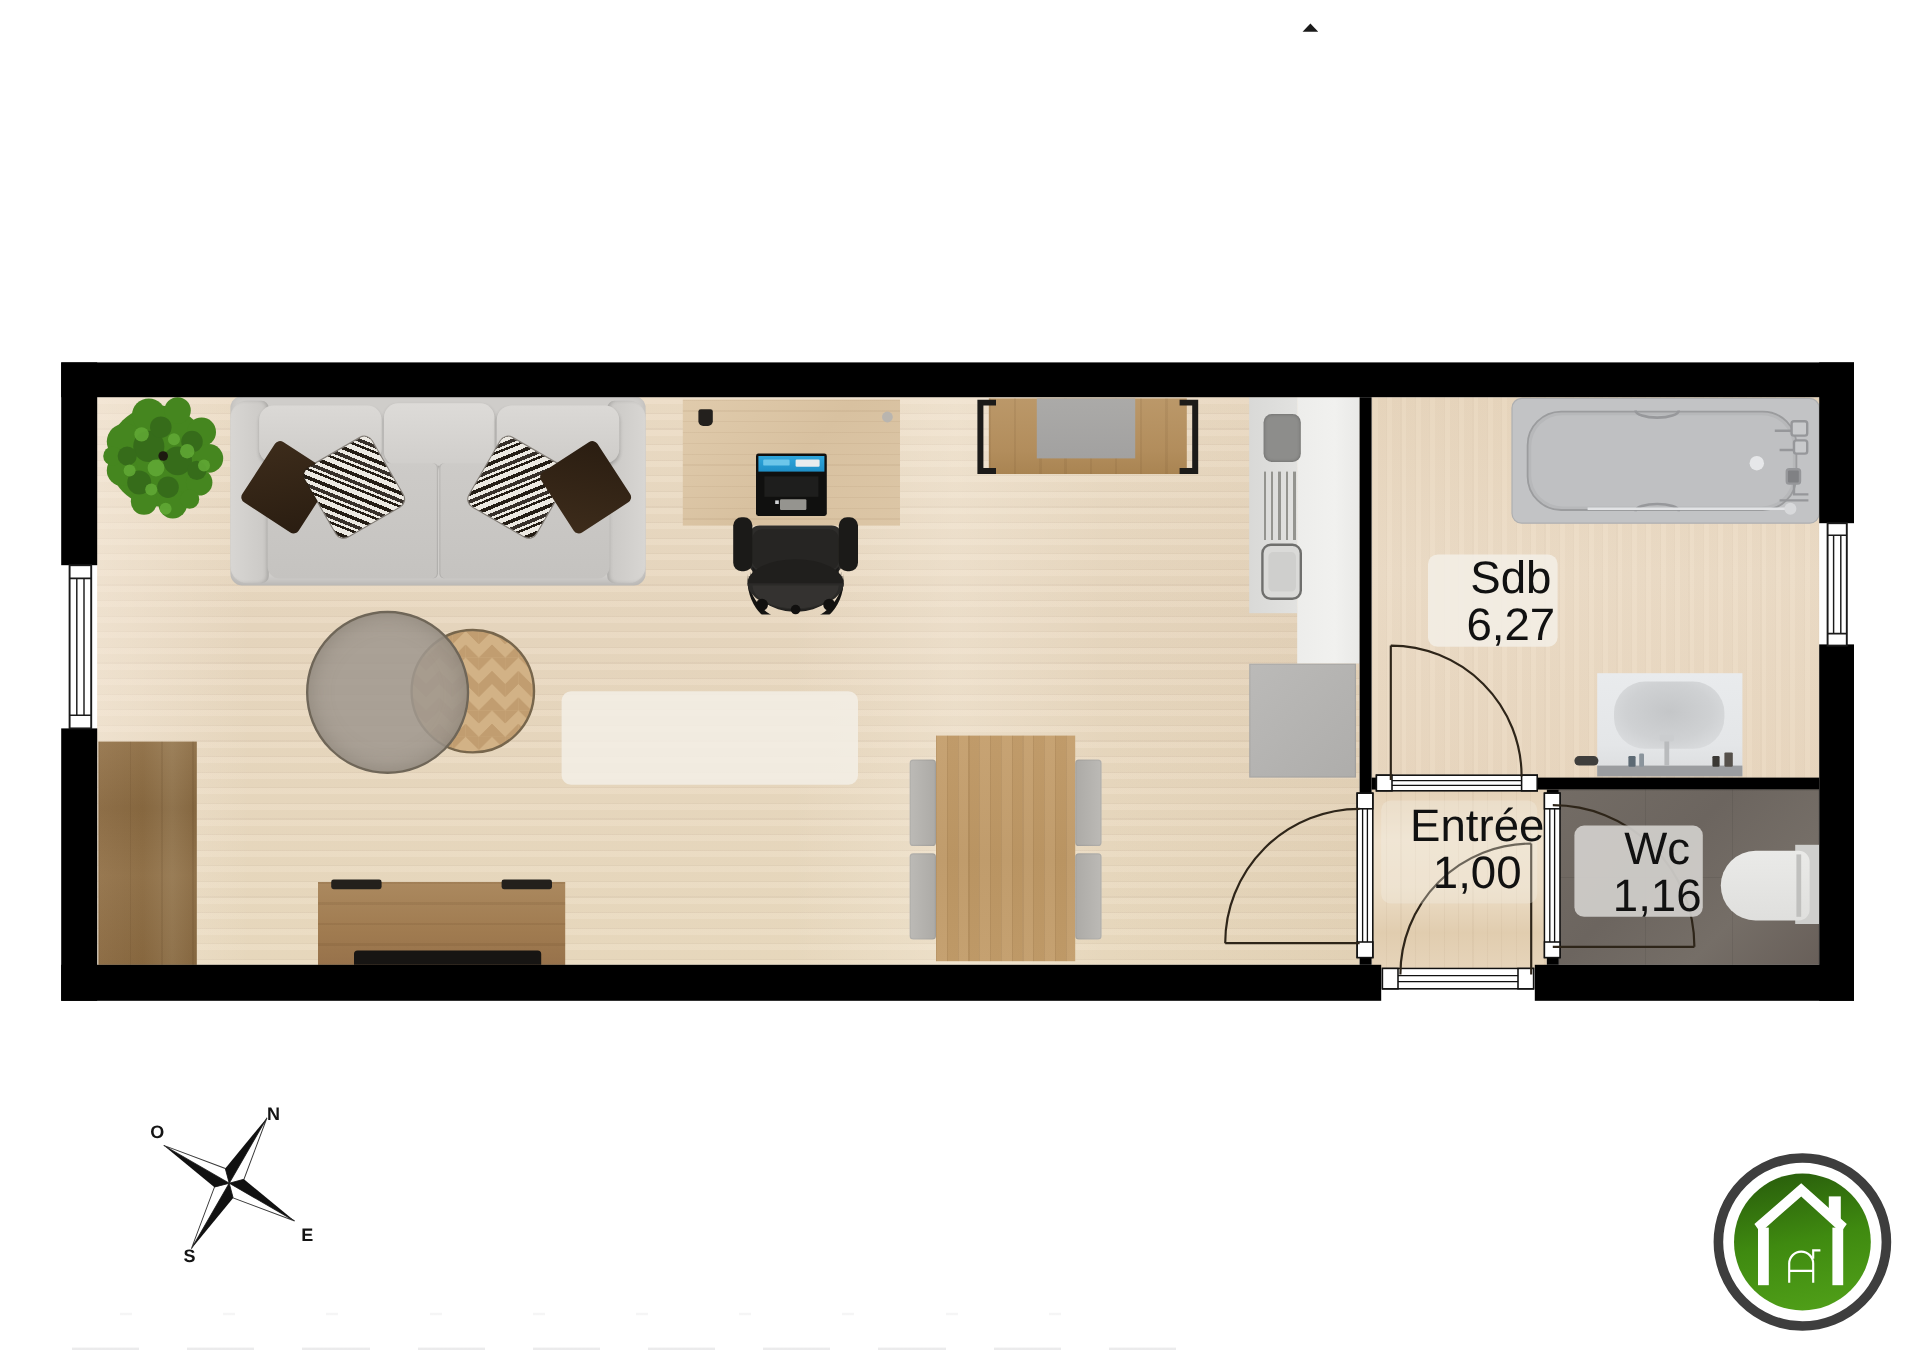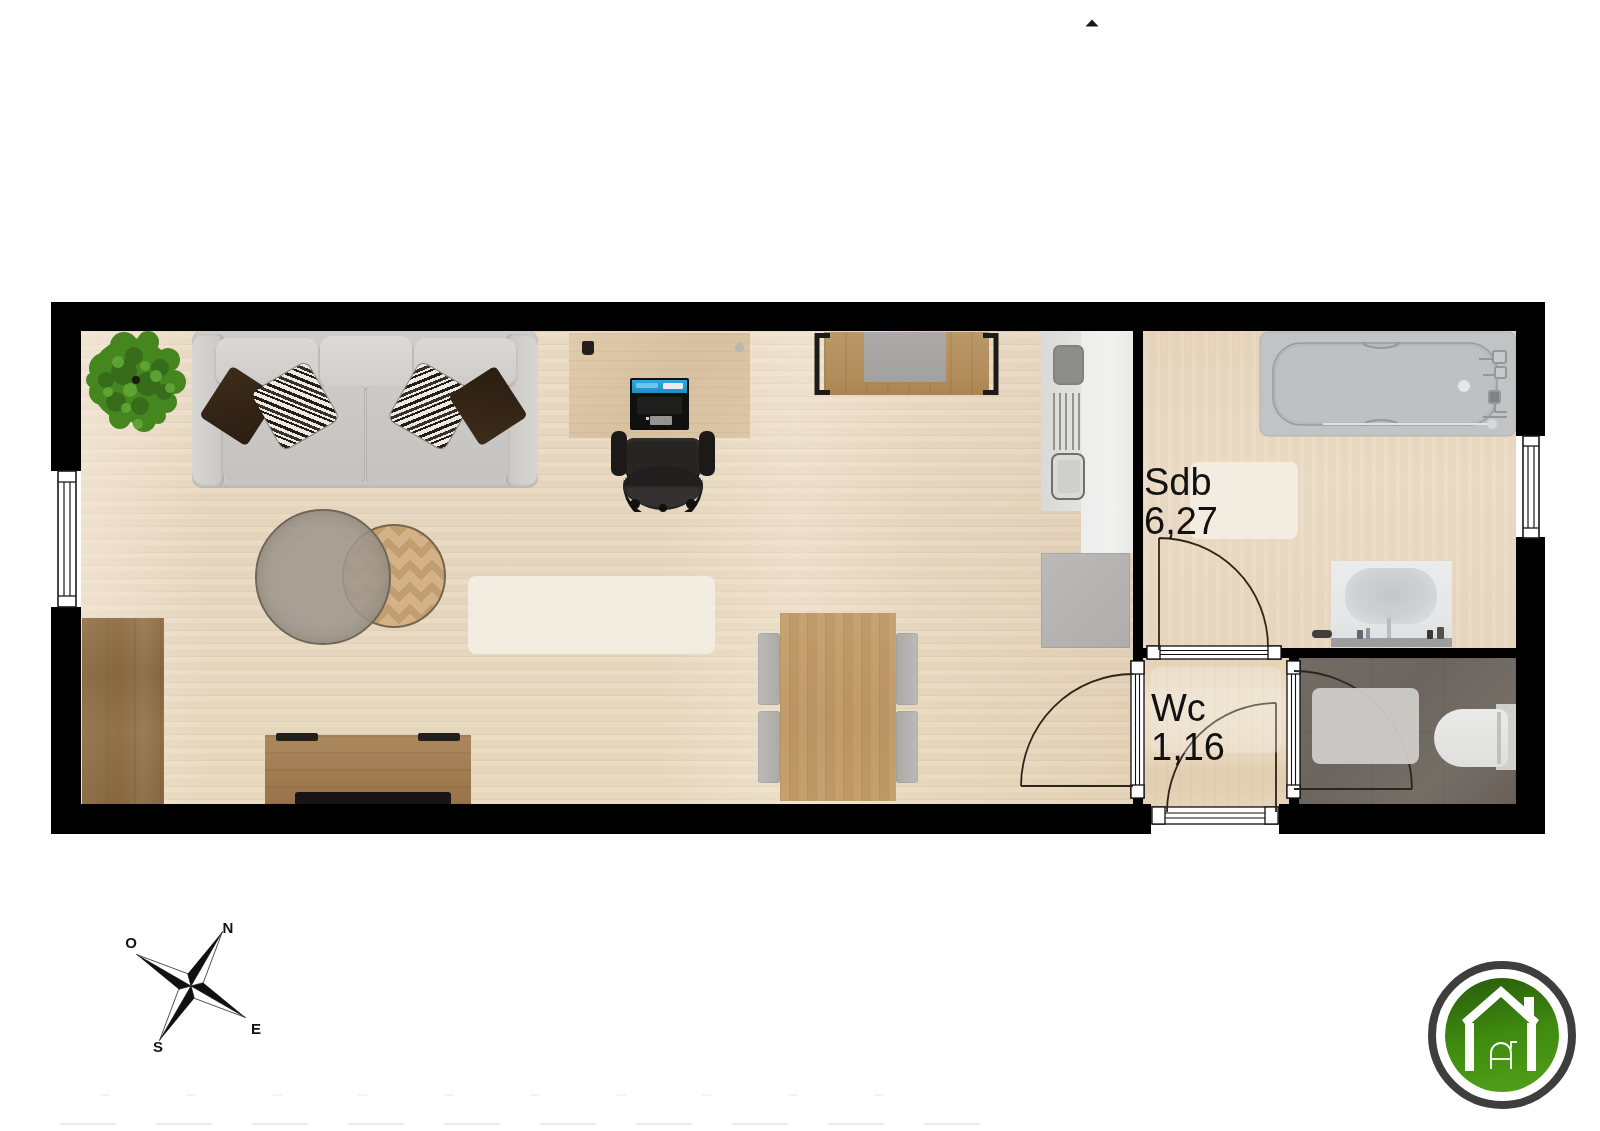--- a/index.html
+++ b/index.html
@@ -1,20 +1,20 @@
 <!DOCTYPE html>
 <html><head>
 <meta charset="utf-8">
 <style>
   html,body{margin:0;padding:0;background:#fff;}
   #page{position:relative;width:1600px;height:1131px;background:#fff;overflow:hidden;
         font-family:"Liberation Sans", sans-serif;}
   .abs{position:absolute;}
   .wall{position:absolute;background:#000;}
-  .label{position:absolute;text-align:left;color:#111;line-height:39px;font-size:38px;}
+  .label{position:absolute;text-align:center;color:#111;line-height:39px;font-size:38px;margin-left:15px;}
   .lbox{position:absolute;background:rgba(243,238,229,0.88);border-radius:8px;}
 </style>
 </head>
 <body>
 <div id="page">
 
 <div class="abs" id="floor-living" style="left:81px;top:331px;width:1052px;height:473px;
   background:
     repeating-linear-gradient(180deg, rgba(130,100,70,0.10) 0 1px, rgba(0,0,0,0) 1px 13px),
     repeating-linear-gradient(180deg, rgba(255,255,255,0.07) 0 6px, rgba(0,0,0,0.015) 6px 13px),
@@ -335,23 +335,24 @@
     <path d="M1294 789 L1412 789 M1294 671 A 118 118 0 0 1 1412 789"></path>
   </g>
 </svg>
 
 <div class="lbox" style="left:468px;top:576px;width:247px;height:78px;"></div>
 
 <div class="lbox" style="left:1190px;top:462px;width:108px;height:77px;"></div>
 <div class="label" style="left:1144px;top:463px;width:200px;">Sdb<br>6,27</div>
 
 <div class="lbox" style="left:1151px;top:667px;width:130px;height:86px;background:rgba(243,238,229,0.32);"></div>
+<div class="label" style="left:1066px;top:670px;width:300px;">Entrée<br>1,00</div>
 
 <div class="lbox" style="left:1312px;top:688px;width:107px;height:76px;background:rgba(209,207,204,0.92);"></div>
-<div class="label" style="left:1151px;top:689px;width:300px;">Wc<br>1,16</div>
+<div class="label" style="left:1216px;top:689px;width:300px;">Wc<br>1,16</div>
 
 <svg class="abs" style="left:1085px;top:19px;" width="14" height="8" viewBox="0 0 14 8">
   <path d="M7 0.5 L13.5 7.5 L0.5 7.5 Z" fill="#1a1a1a"></path>
 </svg>
 
 <svg class="abs" style="left:111px;top:906px;" width="160" height="160" viewBox="-80 -80 160 160">
   <g transform="rotate(30)">
     <g stroke="#3a3a3a" stroke-width="0.8" fill="#fff">
       <path d="M0 0 L9 -9 L0 -63 Z"></path>
       <path d="M0 0 L-9 9 L0 63 Z"></path>

